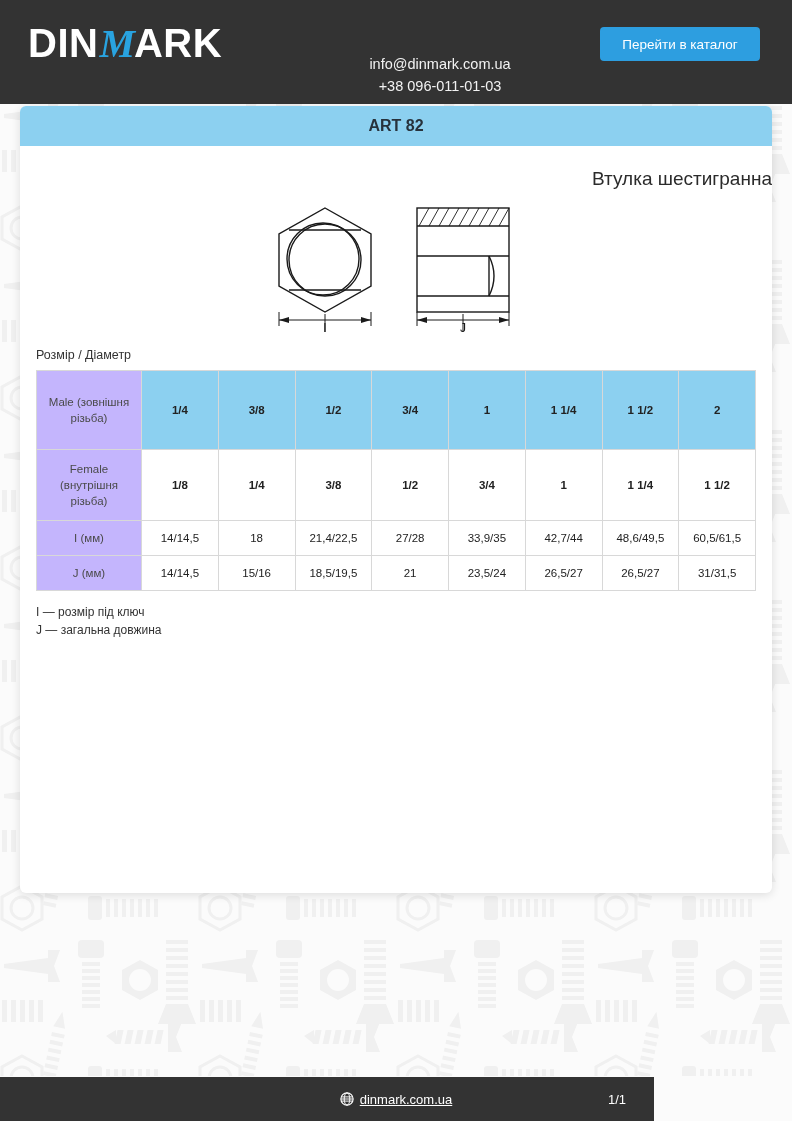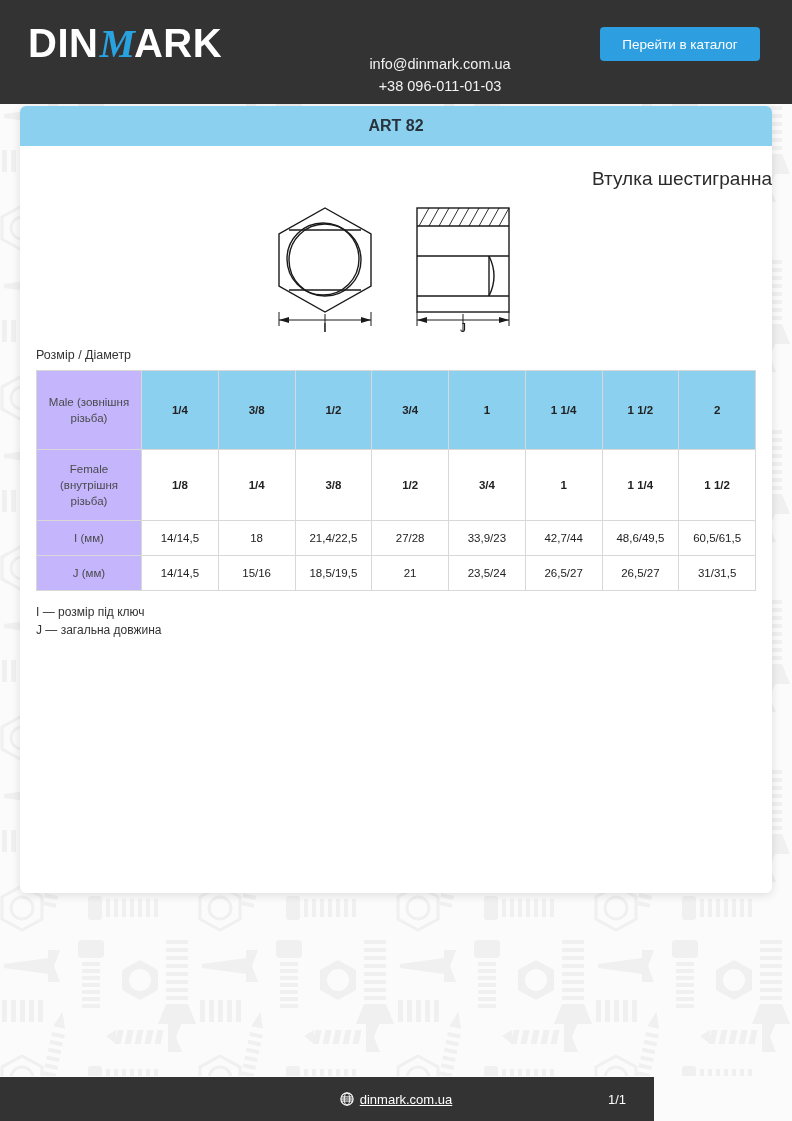--- a/index.html
+++ b/index.html
@@ -389,21 +389,21 @@
           <td class="valcell">1</td>
           <td class="valcell">1 1/4</td>
           <td class="valcell">1 1/2</td>
         </tr>
         <tr class="dim-row">
           <td class="rowhead">I (мм)</td>
           <td class="valcell">14/14,5</td>
           <td class="valcell">18</td>
           <td class="valcell">21,4/22,5</td>
           <td class="valcell">27/28</td>
-          <td class="valcell">33,9/23</td>
+          <td class="valcell">33,9/35</td>
           <td class="valcell">42,7/44</td>
           <td class="valcell">48,6/49,5</td>
           <td class="valcell">60,5/61,5</td>
         </tr>
         <tr class="dim-row">
           <td class="rowhead">J (мм)</td>
           <td class="valcell">14/14,5</td>
           <td class="valcell">15/16</td>
           <td class="valcell">18,5/19,5</td>
           <td class="valcell">21</td>

